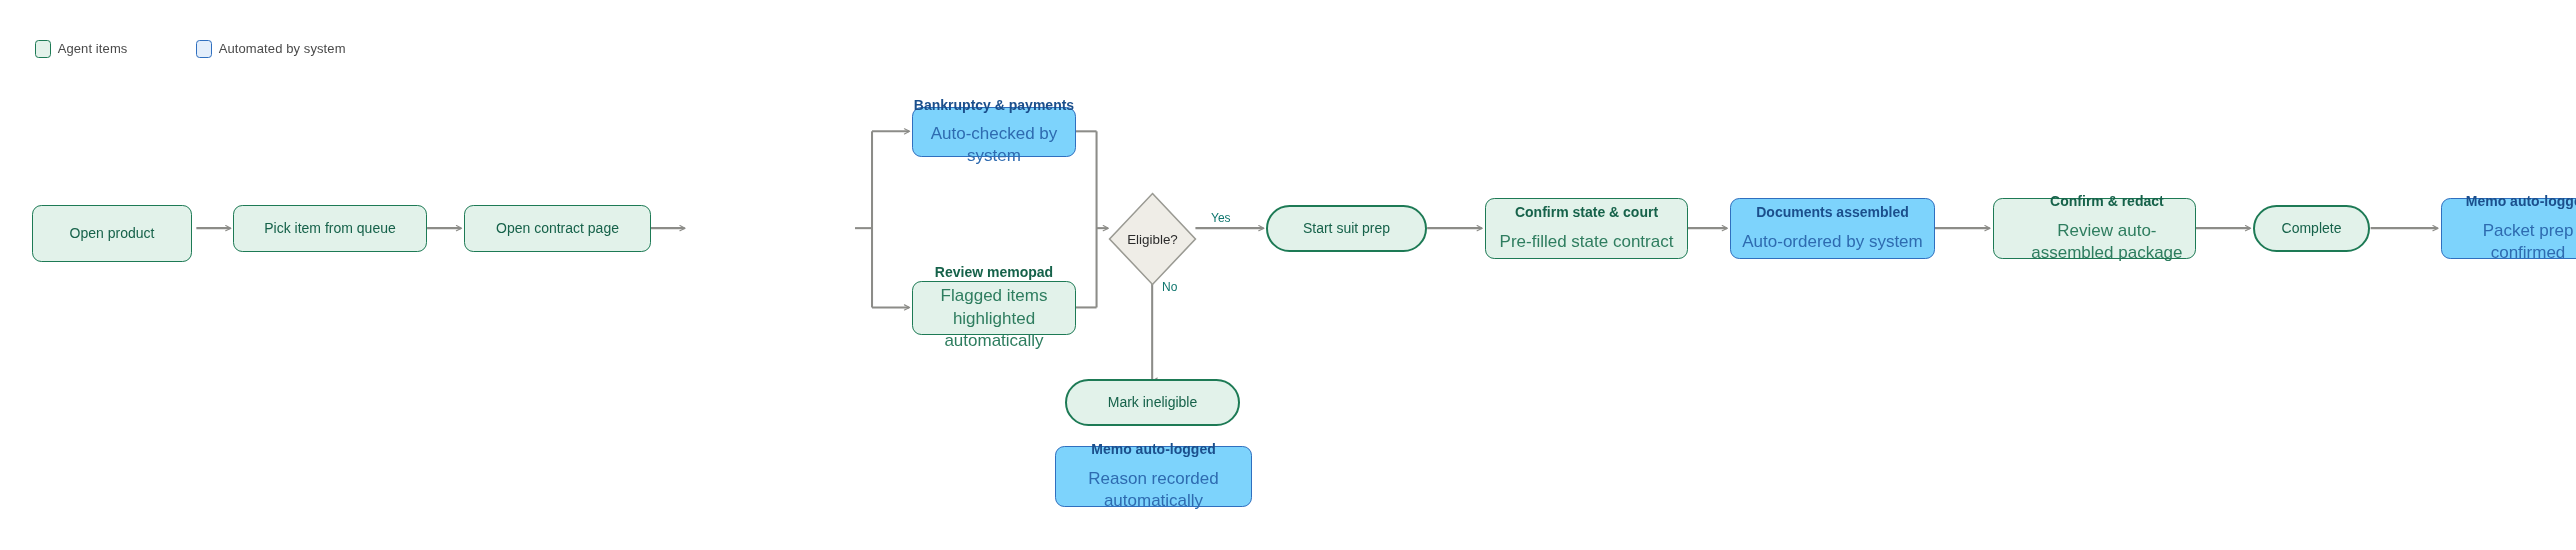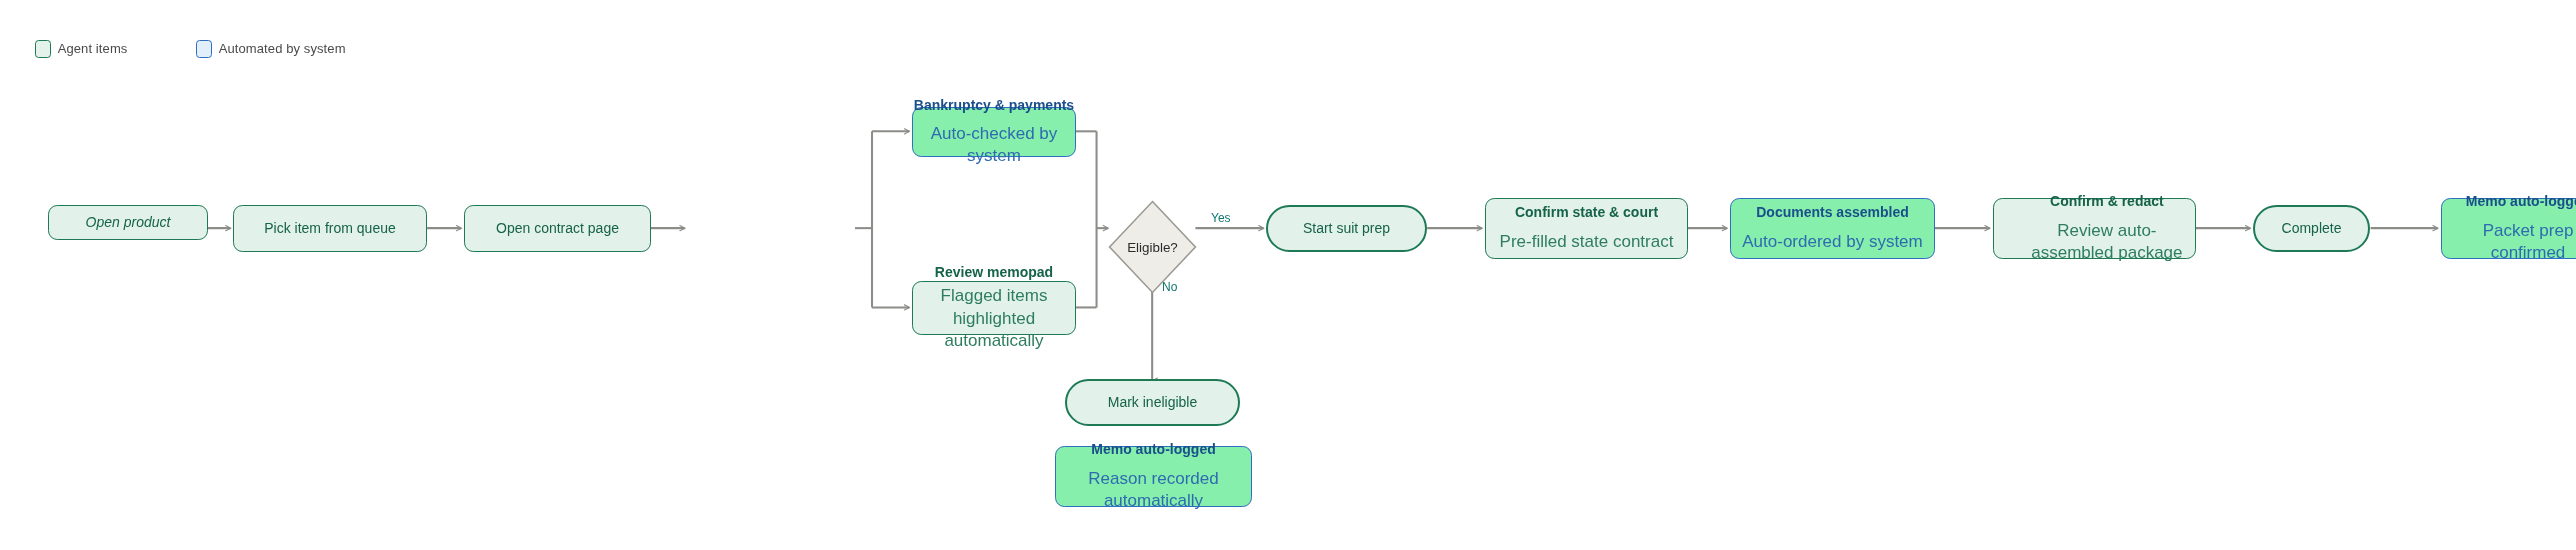--- a/index.html
+++ b/index.html
@@ -84,21 +84,21 @@
   .node.green {
     background: #E2F2EA;
     border: 1.5px solid #1D7A55;
     border-radius: 9.3px;
   }
   .node.green .title,
   .node.green .subtitle { color: #16624A; }
   .node.green .subtitle { color: #2E7D5F; }
 
   .node.blue {
-    background: #86efac;
+    background: #7dd3fc;
     border: 1.5px solid #2F6FBF;
     border-radius: 9.3px;
   }
   .node.blue .title { color: #1B4F8C; }
   .node.blue .subtitle { color: #2E6BB0; }
 
   
   .node.pill {
     border-radius: 515px;
     border-width: 2.1px;
@@ -195,21 +195,21 @@
   <div class="legend" style="left:35px; top:40px;">
     <span class="legend-swatch green"></span>
     <span class="legend-label">Agent items</span>
   </div>
 
   <div class="legend" style="left:196px; top:40px;">
     <span class="legend-swatch blue"></span>
     <span class="legend-label">Automated by system</span>
   </div>
 
-  <div class="node green step" style="left:48px; top:205px; width:160px; height:35px;font-style:italic;">
+  <div class="node green step" style="left:32px; top:205px; width:160px; height:57px;">
     <span class="title">Open product</span>
   </div>
 
   <div class="node green step" style="left:233px; top:205px; width:194px; height:47px;">
     <span class="title">Pick item from queue</span>
   </div>
 
   <div class="node green step" style="left:464px; top:205px; width:187px; height:47px;">
     <span class="title">Open contract page</span>
   </div>
@@ -218,21 +218,21 @@
   <div class="node blue" style="left:912px; top:107px; width:164px; height:50px;">
     <span class="title">Bankruptcy &amp; payments</span>
     <span class="subtitle">Auto-checked by system</span>
   </div>
 
   <div class="node green" style="left:912px; top:281px; width:164px; height:54px;">
     <span class="title">Review memopad</span>
     <span class="subtitle" style="margin-top:4.1px; white-space:normal; max-width:149px;">Flagged items highlighted automatically</span>
   </div>
 
-  <div class="diamond-wrap" style="left:1108px; top:200px; width:89px; height:94px;">
+  <div class="diamond-wrap" style="left:1108px; top:192px; width:89px; height:94px;">
     <svg class="diamond-shape" viewBox="0 0 172 182" width="89" height="94" xmlns="http://www.w3.org/2000/svg" preserveAspectRatio="none">
       <polygon points="86,3 169,91 86,179 3,91" fill="#EFEDE7" stroke="#9a9a93" stroke-width="3"></polygon>
     </svg>
     <span class="diamond-label">Eligible?</span>
   </div>
 
   <span class="edge-label" style="left:1211px; top:211px;">Yes</span>
   <span class="edge-label" style="left:1162px; top:280px;">No</span>
 
   <div class="node green pill" style="left:1266px; top:205px; width:161px; height:47px;">

